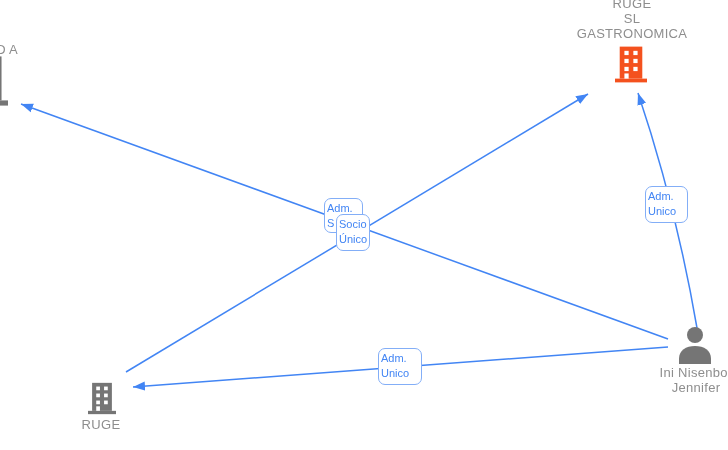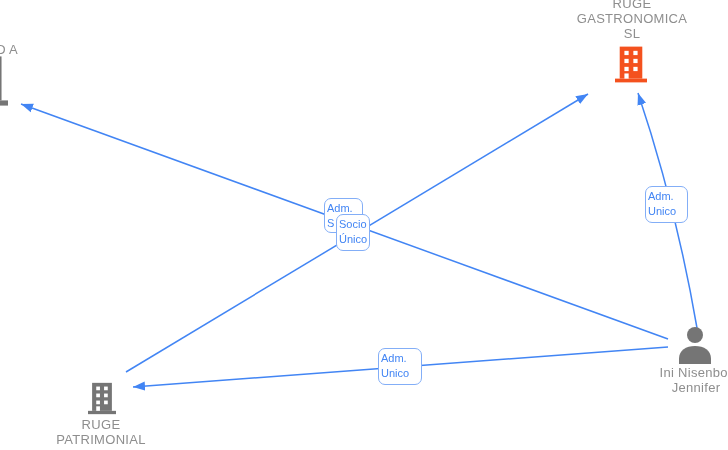--- a/index.html
+++ b/index.html
@@ -78,22 +78,22 @@
           <rect x="19.5" y="13" width="4.5" height="4.5"></rect>
         <rect x="10" y="21.5" width="4.5" height="4.5"></rect>
           <rect x="19.5" y="21.5" width="4.5" height="4.5"></rect>
         <rect x="10" y="28.5" width="4.5" height="5.5"></rect>
       </g>
     </svg>
   </span>
 
   <div class="entity-label" id="ent-rg-name">
     <div>RUGE</div>
+    <div>SL</div>
     <div>GASTRONOMICA</div>
-    <div>SL</div>
   </div>
   <span class="icon building-orange" id="ent-rg-icon">
     <svg width="32" height="37" viewBox="0 0 34 38">
       <rect x="5" y="0" width="24" height="34" fill="currentColor"></rect>
       <rect x="0" y="34" width="34" height="4" fill="currentColor"></rect>
       <g fill="#ffffff">
         <rect x="10" y="4.5" width="4.5" height="4.5"></rect>
           <rect x="19.5" y="4.5" width="4.5" height="4.5"></rect>
         <rect x="10" y="13" width="4.5" height="4.5"></rect>
           <rect x="19.5" y="13" width="4.5" height="4.5"></rect>
@@ -114,21 +114,20 @@
         <rect x="10" y="13" width="4.5" height="4.5"></rect>
           <rect x="19.5" y="13" width="4.5" height="4.5"></rect>
         <rect x="10" y="21.5" width="4.5" height="4.5"></rect>
           <rect x="19.5" y="21.5" width="4.5" height="4.5"></rect>
         <rect x="10" y="28.5" width="4.5" height="5.5"></rect>
       </g>
     </svg>
   </span>
   <div class="entity-label" id="ent-rp-name">
     <div>RUGE</div>
-    <div>PATRIMONIAL</div>
   </div>
 
   <span class="icon person-gray" id="ent-person-icon">
     <svg width="36" height="38" viewBox="0 0 36 38">
       <circle cx="18" cy="9" r="8" fill="currentColor"></circle>
       <path d="M2,38 v-5.5 c0-8 7-12.5 16-12.5 s16 4.5 16 12.5 V38 Z" fill="currentColor"></path>
     </svg>
   </span>
   <div class="entity-label" id="ent-person-name">
     <div>Ini Nisenbor</div>

